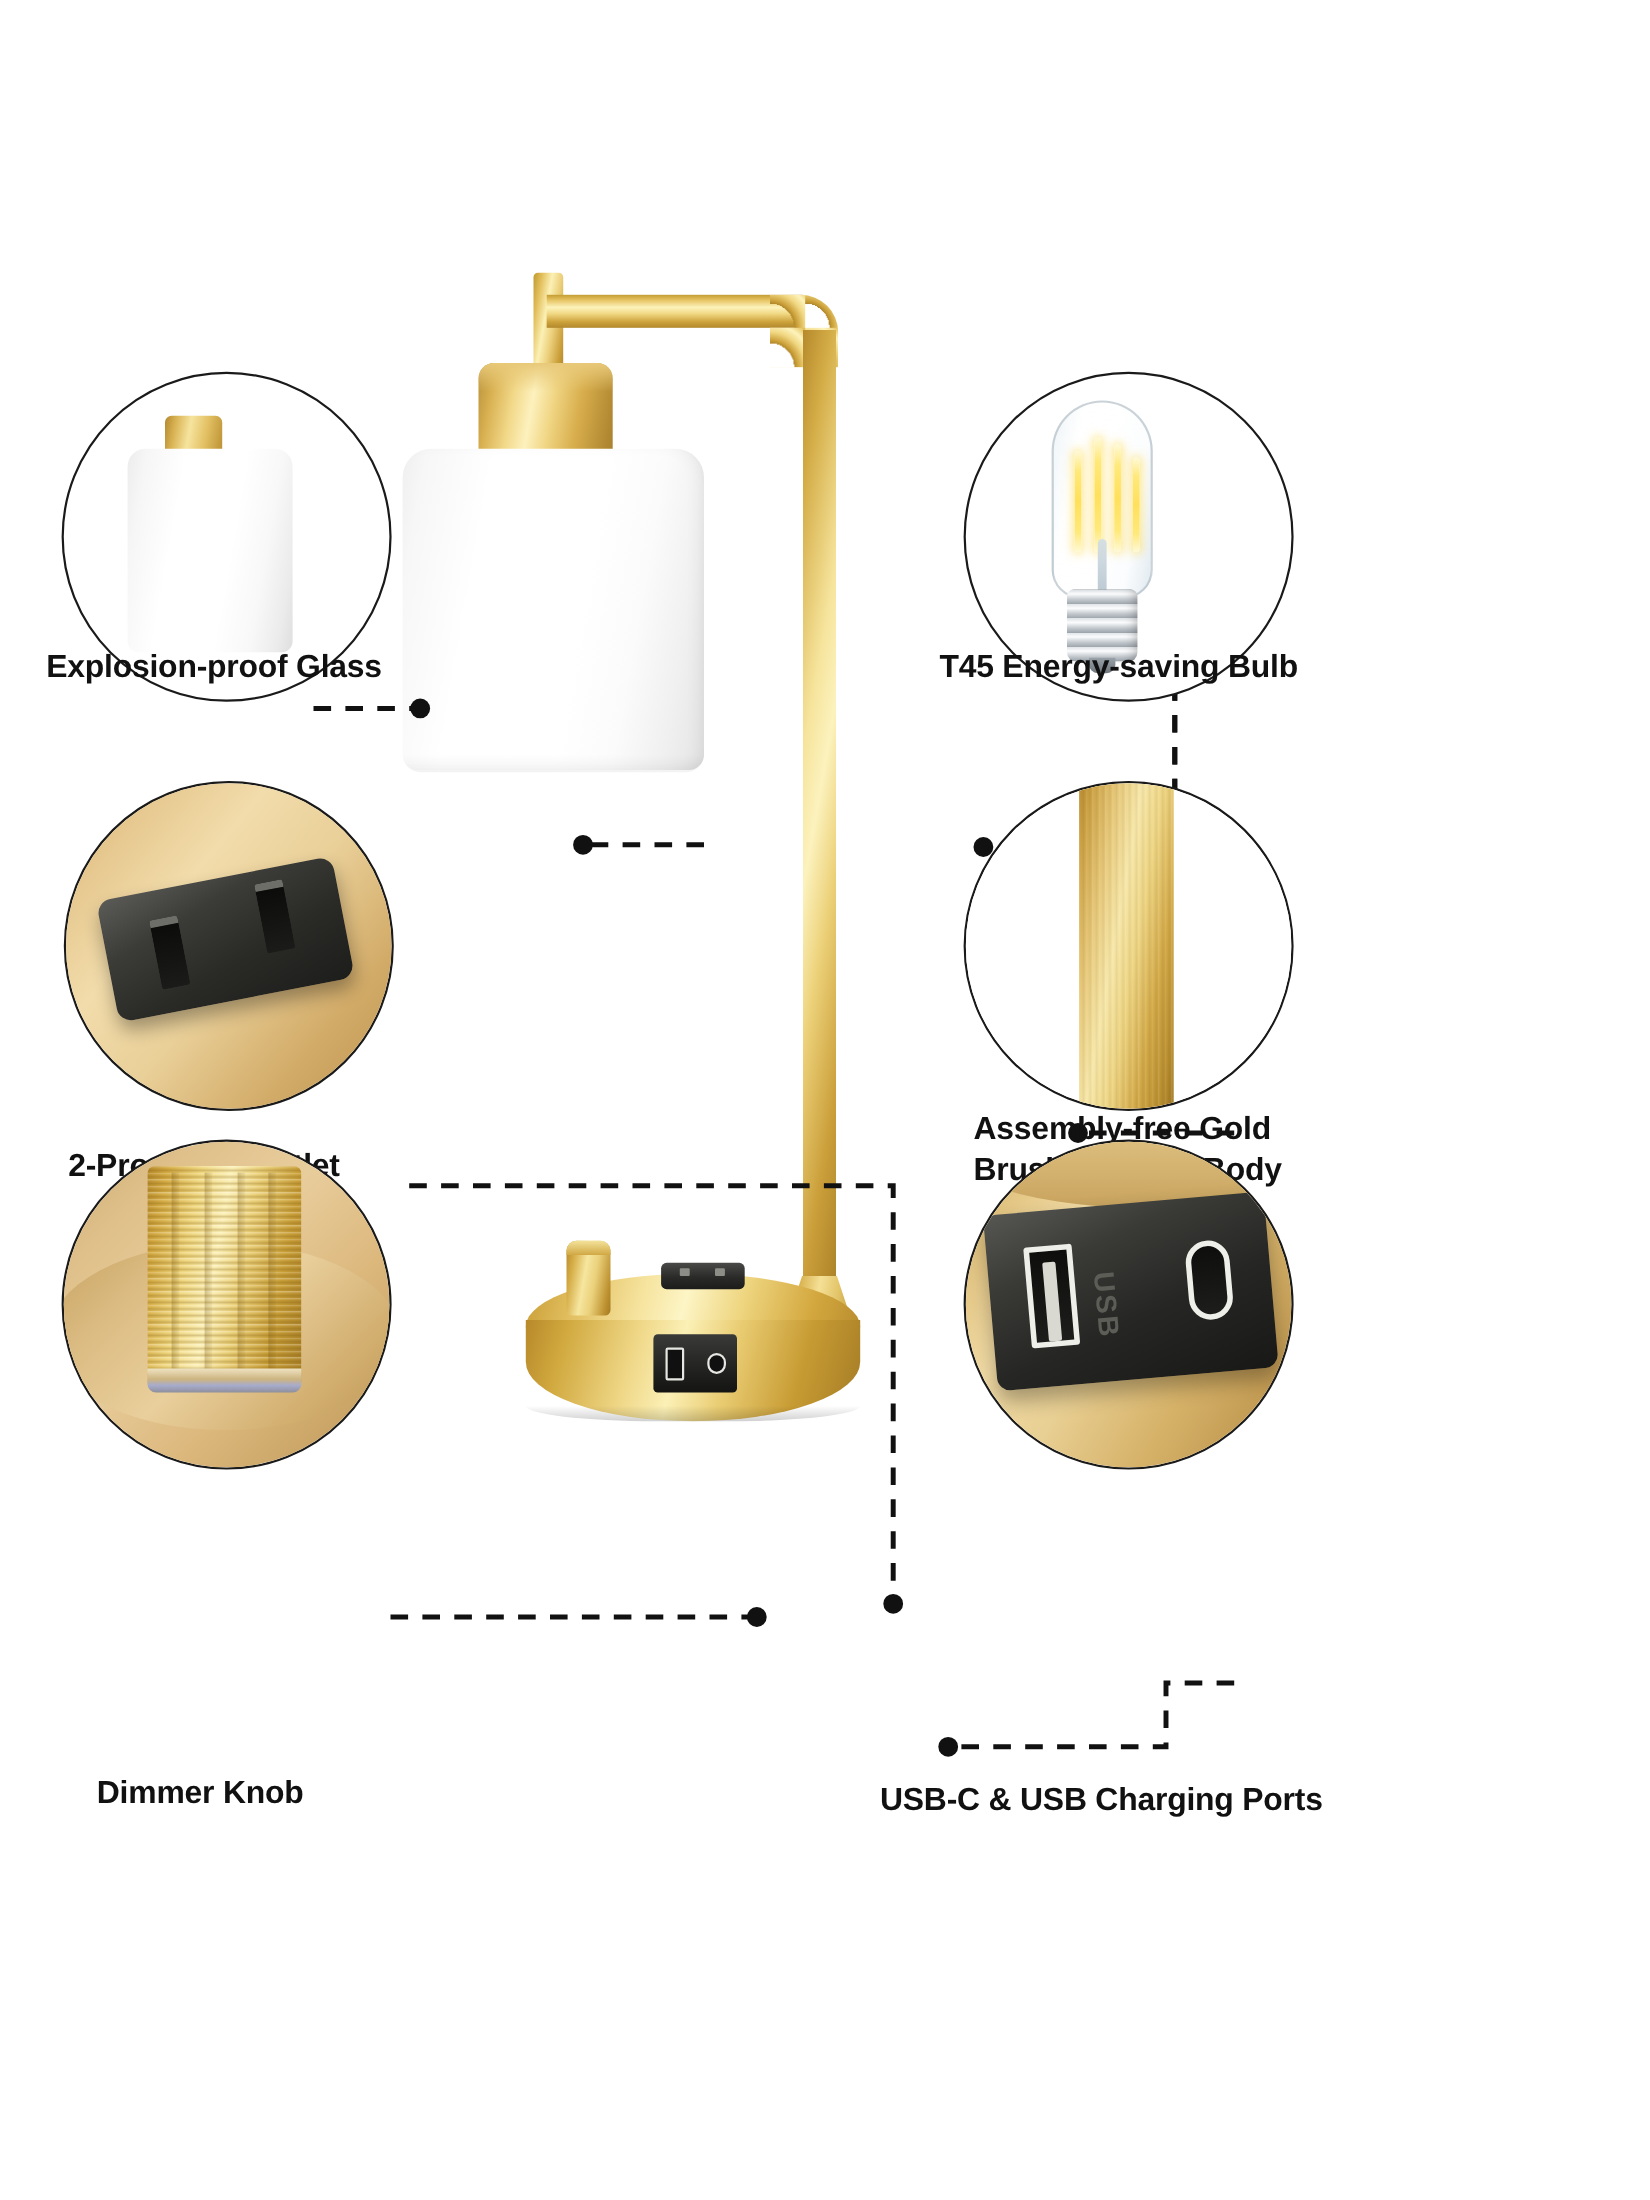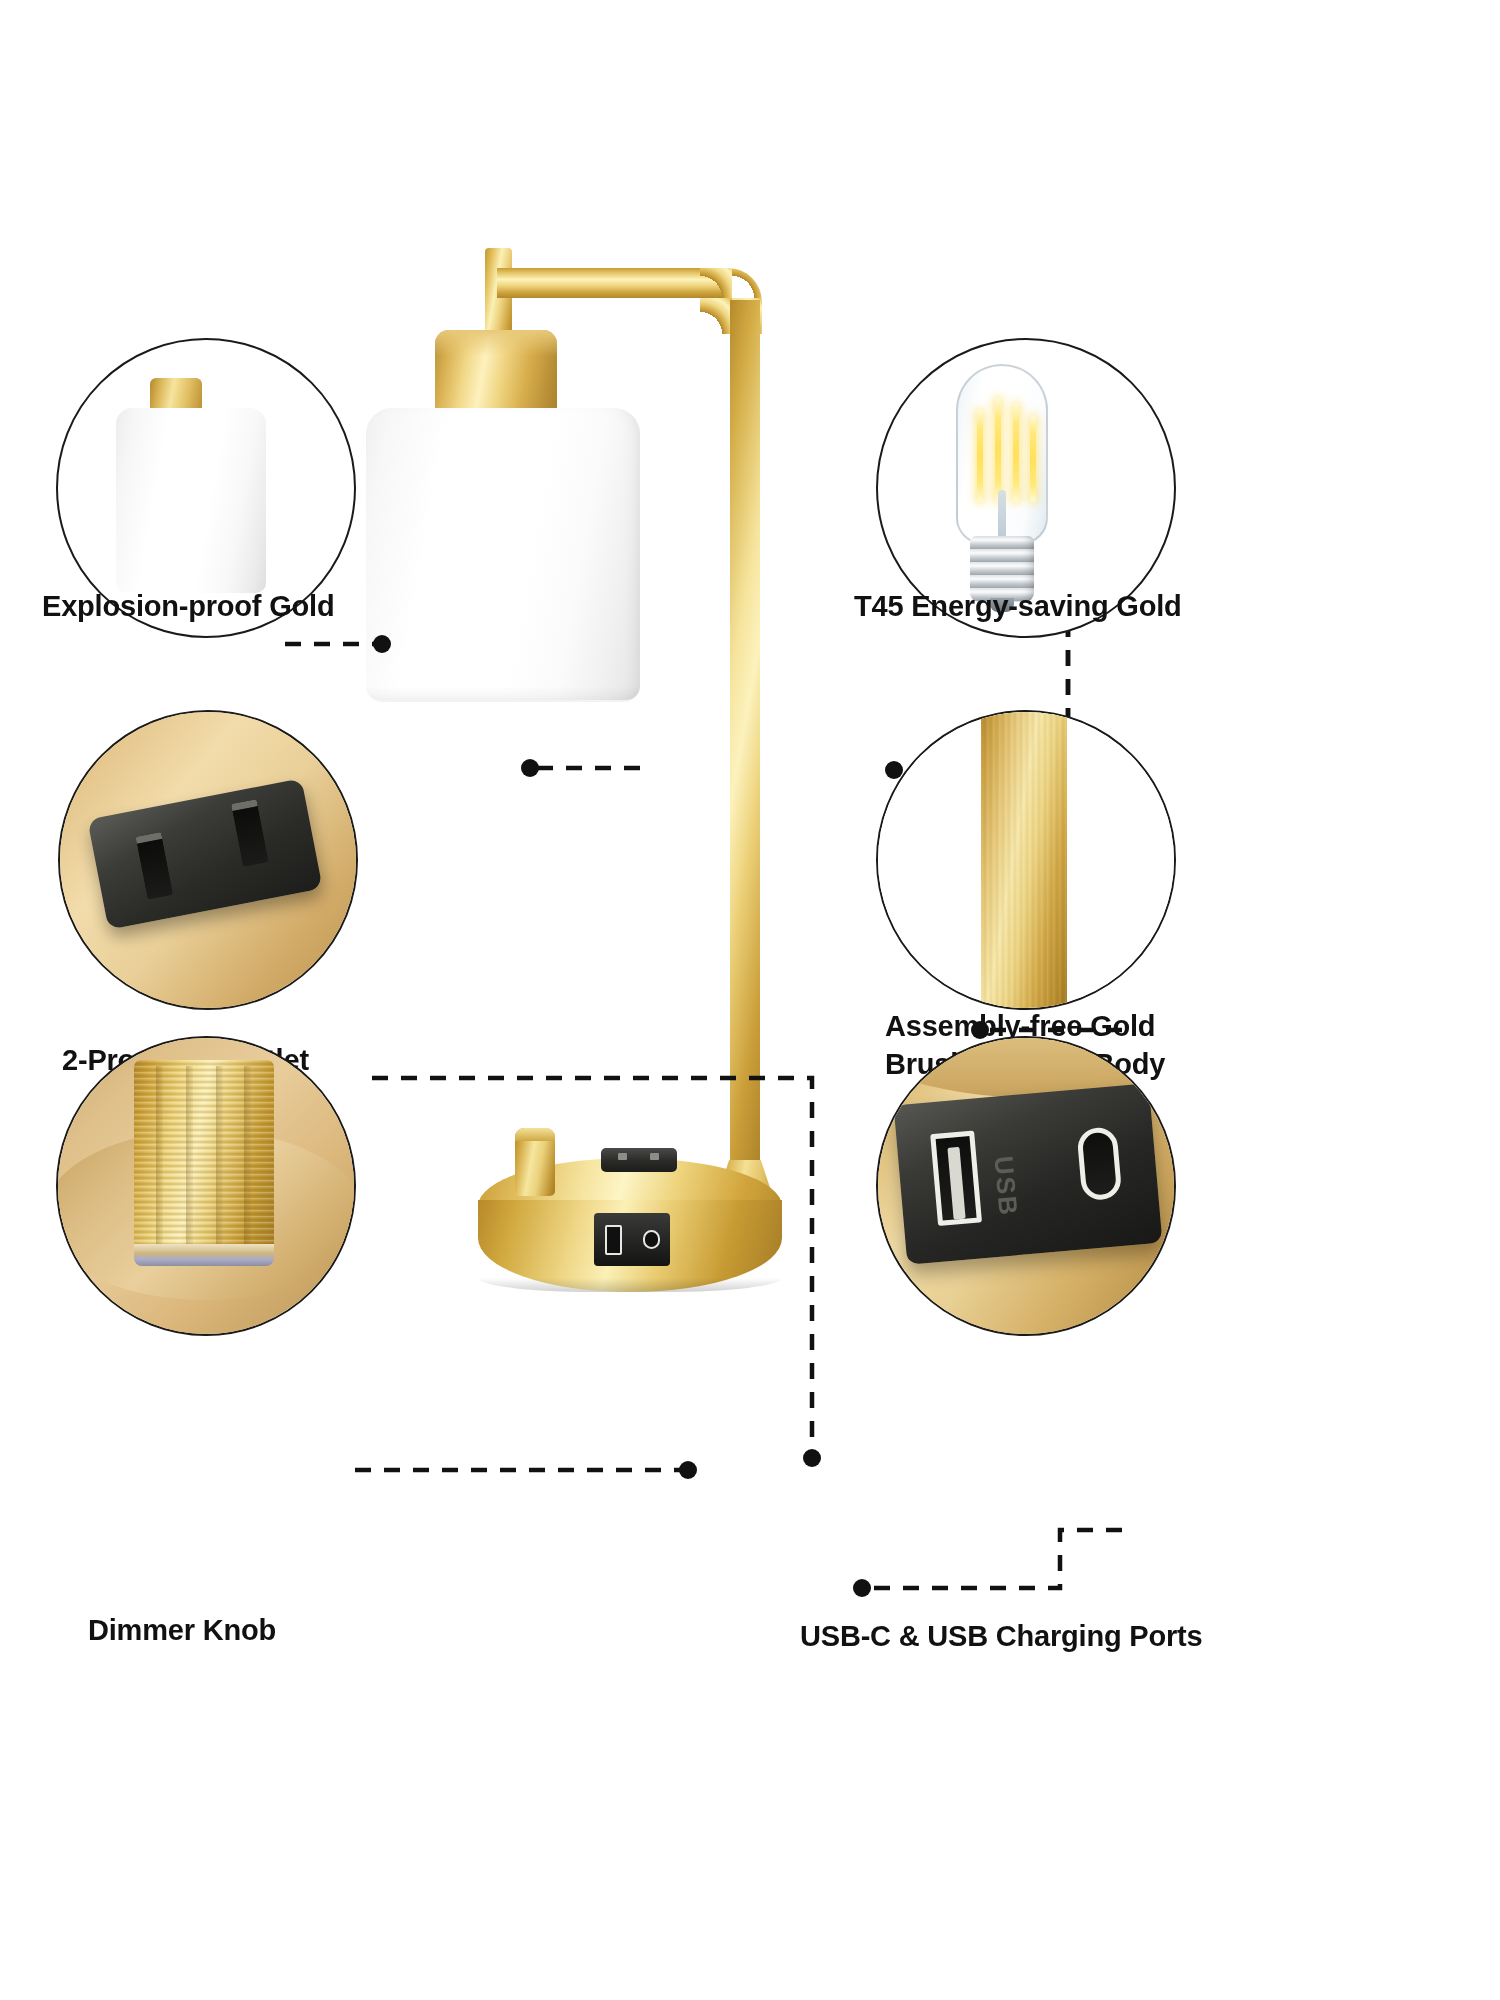--- a/index.html
+++ b/index.html
@@ -398,35 +398,35 @@
       <circle class="dot" cx="894" cy="770" r="9"></circle>
     </svg>
   </div>
 
   <div class="circle" style="left:56px; top:338px; width:300px; height:300px;">
     <div class="c-inner">
       <div class="g-cap"></div>
       <div class="g-shade"></div>
     </div>
   </div>
-  <div class="label" style="left:42px; top:588px; width:420px;">Explosion-proof Gold</div>
+  <div class="label" style="left:42px; top:588px; width:420px;">Explosion-proof Glass</div>
 
   <div class="circle" style="left:876px; top:338px; width:300px; height:300px;">
     <div class="c-inner">
       <div class="b-glass"></div>
       <div class="b-fil" style="left:99px;  top:70px;  height:92px;"></div>
       <div class="b-fil" style="left:117px; top:58px;  height:104px;"></div>
       <div class="b-fil" style="left:135px; top:64px;  height:98px;"></div>
       <div class="b-fil" style="left:152px; top:76px;  height:86px;"></div>
       <div class="b-stem"></div>
       <div class="b-base"></div>
       <div class="b-tip"></div>
     </div>
   </div>
-  <div class="label" style="left:854px; top:588px; width:460px;">T45 Energy-saving Gold</div>
+  <div class="label" style="left:854px; top:588px; width:460px;">T45 Energy-saving Bulb</div>
 
   <div class="circle" style="left:58px; top:710px; width:300px; height:300px;">
     <div class="c-inner">
       <div class="ac-bg"></div>
       <div class="ac-plate">
         <div class="ac-slot s1"></div>
         <div class="ac-slot s2"></div>
       </div>
     </div>
   </div>

